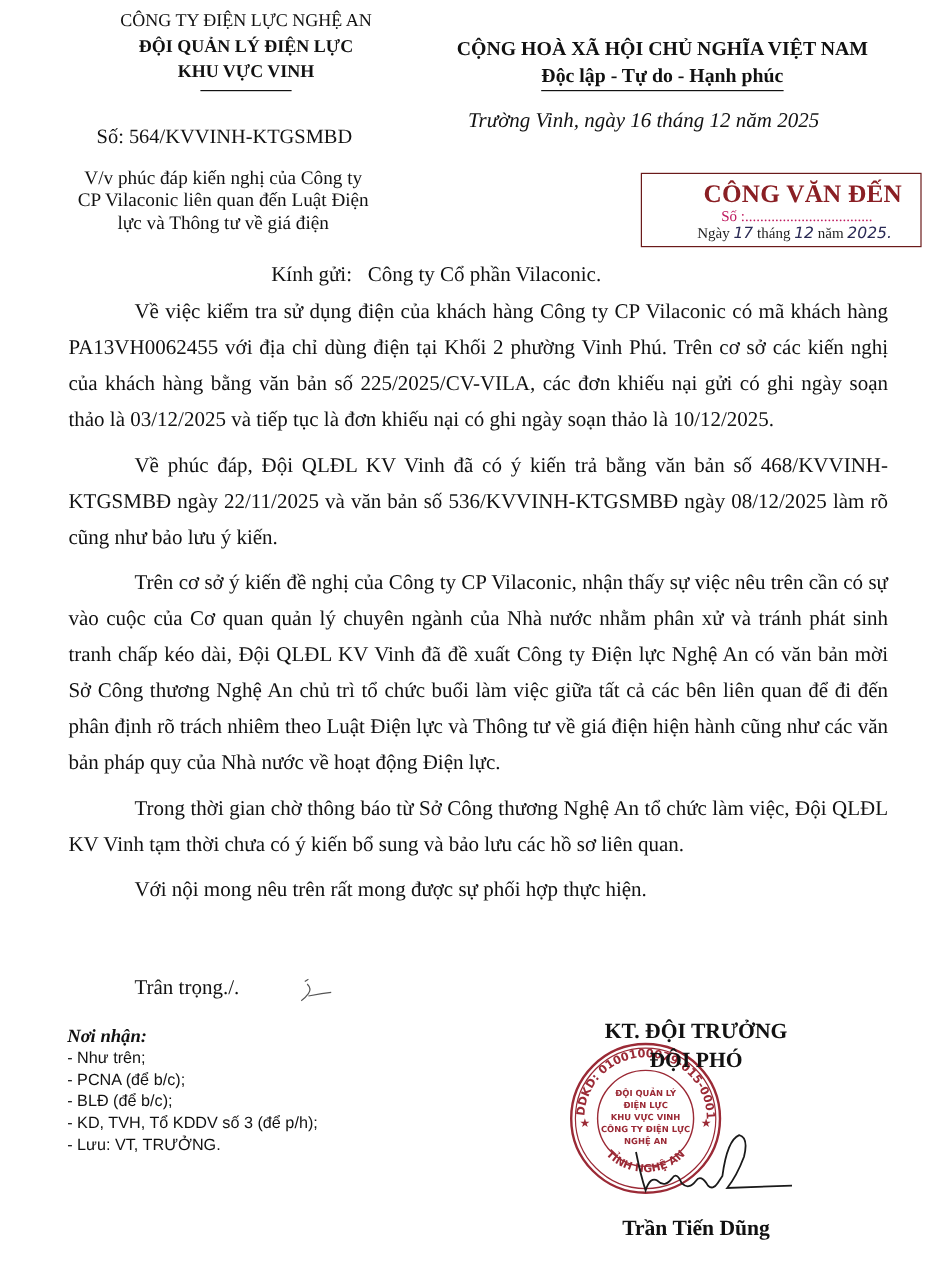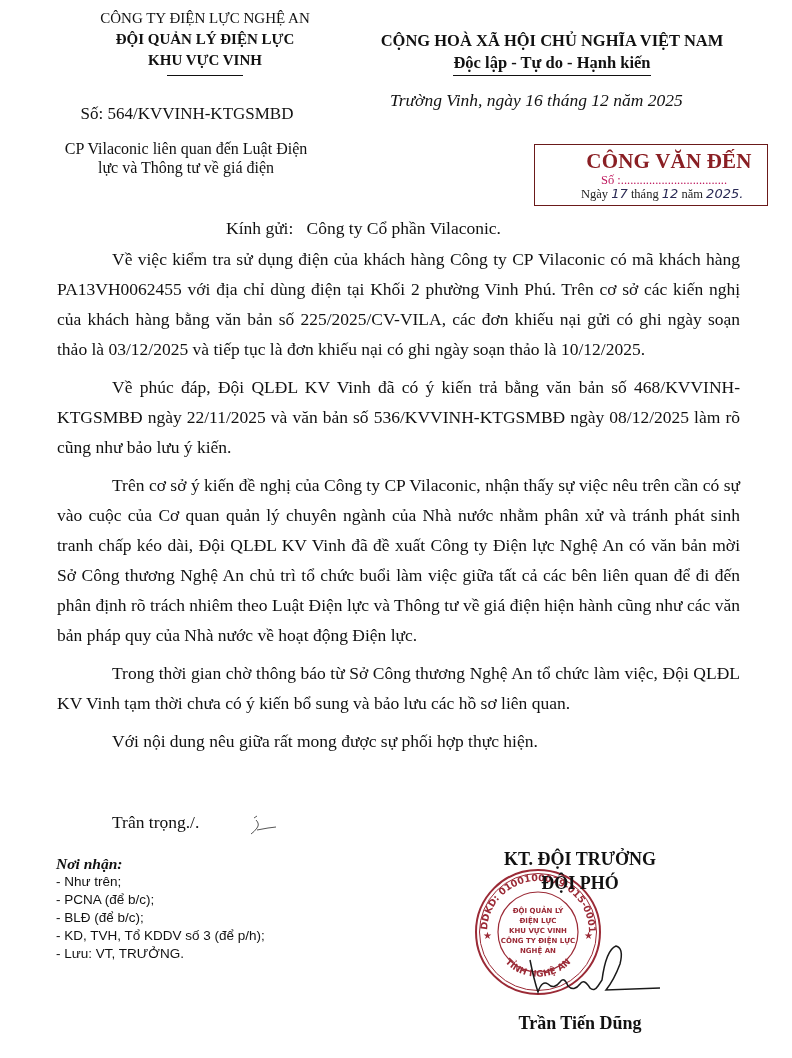--- a/index.html
+++ b/index.html
@@ -37,27 +37,28 @@
 
 <div class="abs hdr-left">
   <div>CÔNG TY ĐIỆN LỰC NGHỆ AN</div>
   <div class="b">ĐỘI QUẢN LÝ ĐIỆN LỰC</div>
   <div class="b">KHU VỰC VINH</div>
   <div class="rule"></div>
 </div>
 
 <div class="abs hdr-right">
   <div>CỘNG HOÀ XÃ HỘI CHỦ NGHĨA VIỆT NAM</div>
-  <div><span class="u">Độc lập - Tự do - Hạnh kiến</span></div>
+  <div><span class="u">Độc lập - Tự do - Hạnh phúc</span></div>
 </div>
 
 <div class="abs so-line">Số: 564/KVVINH-KTGSMBD</div>
 <div class="abs date-line">Trường Vinh, ngày 16 tháng 12 năm 2025</div>
 
 <div class="abs subject">
+  <div>V/v  phúc đáp kiến nghị của Công ty</div>
   <div>CP Vilaconic liên quan đến Luật Điện</div>
   <div>lực và Thông tư về giá điện</div>
 </div>
 
 <div class="abs stamp-in">
   <div class="t">CÔNG VĂN ĐẾN</div>
   <div class="s">
     <span>Số :</span><span>..................................</span>
   </div>
   <div class="d">
@@ -73,21 +74,21 @@
 <div class="abs kinh-gui">
   <span>Kính gửi:</span>&nbsp;&nbsp;
   <span>Công ty Cổ phần Vilaconic.</span>
 </div>
 
 <div class="abs body-text" style="top:244px;">
   <p>Về việc kiểm tra sử dụng điện của khách hàng Công ty CP Vilaconic có mã khách hàng PA13VH0062455 với địa chỉ dùng điện tại Khối 2 phường Vinh Phú. Trên cơ sở các kiến nghị của khách hàng bằng văn bản số 225/2025/CV-VILA, các đơn khiếu nại gửi có ghi ngày soạn thảo là 03/12/2025 và tiếp tục là đơn khiếu nại có ghi ngày soạn thảo là 10/12/2025.</p>
   <p>Về phúc đáp, Đội QLĐL KV Vinh đã có ý kiến trả bằng văn bản số 468/KVVINH-KTGSMBĐ ngày 22/11/2025 và văn bản số 536/KVVINH-KTGSMBĐ ngày 08/12/2025 làm rõ cũng như bảo lưu ý kiến.</p>
   <p>Trên cơ sở ý kiến đề nghị của Công ty CP Vilaconic, nhận thấy sự việc nêu trên cần có sự vào cuộc của Cơ quan quản lý chuyên ngành của Nhà nước nhằm phân xử và tránh phát sinh tranh chấp kéo dài, Đội QLĐL KV Vinh đã đề xuất Công ty Điện lực Nghệ An có văn bản mời Sở Công thương Nghệ An chủ trì tổ chức buổi làm việc giữa tất cả các bên liên quan để đi đến phân định rõ trách nhiêm theo Luật Điện lực và Thông tư về giá điện hiện hành cũng như các văn bản pháp quy của Nhà nước về hoạt động Điện lực.</p>
   <p>Trong thời gian chờ thông báo từ Sở Công thương Nghệ An tổ chức làm việc, Đội QLĐL KV Vinh tạm thời chưa có ý kiến bổ sung và bảo lưu các hồ sơ liên quan.</p>
-  <p>Với nội dung nêu giữa rất mong được sự phối hợp thực hiện.</p>
+  <p>Với nội mong nêu trên rất mong được sự phối hợp thực hiện.</p>
 </div>
 
 <div class="abs closing" style="top:812px;">Trân trọng./.</div>
 
 <svg class="abs initial" viewBox="0 0 40 24">
   <path d="M6 4 L9 2 M8 6 Q12 10 9 14 Q6 18 3 20 M9 16 L20 14 L28 13" stroke="#555" stroke-width="1" fill="none"></path>
 </svg>
 
 <div class="abs noinhan">
   <div class="h">Nơi nhận:</div>

